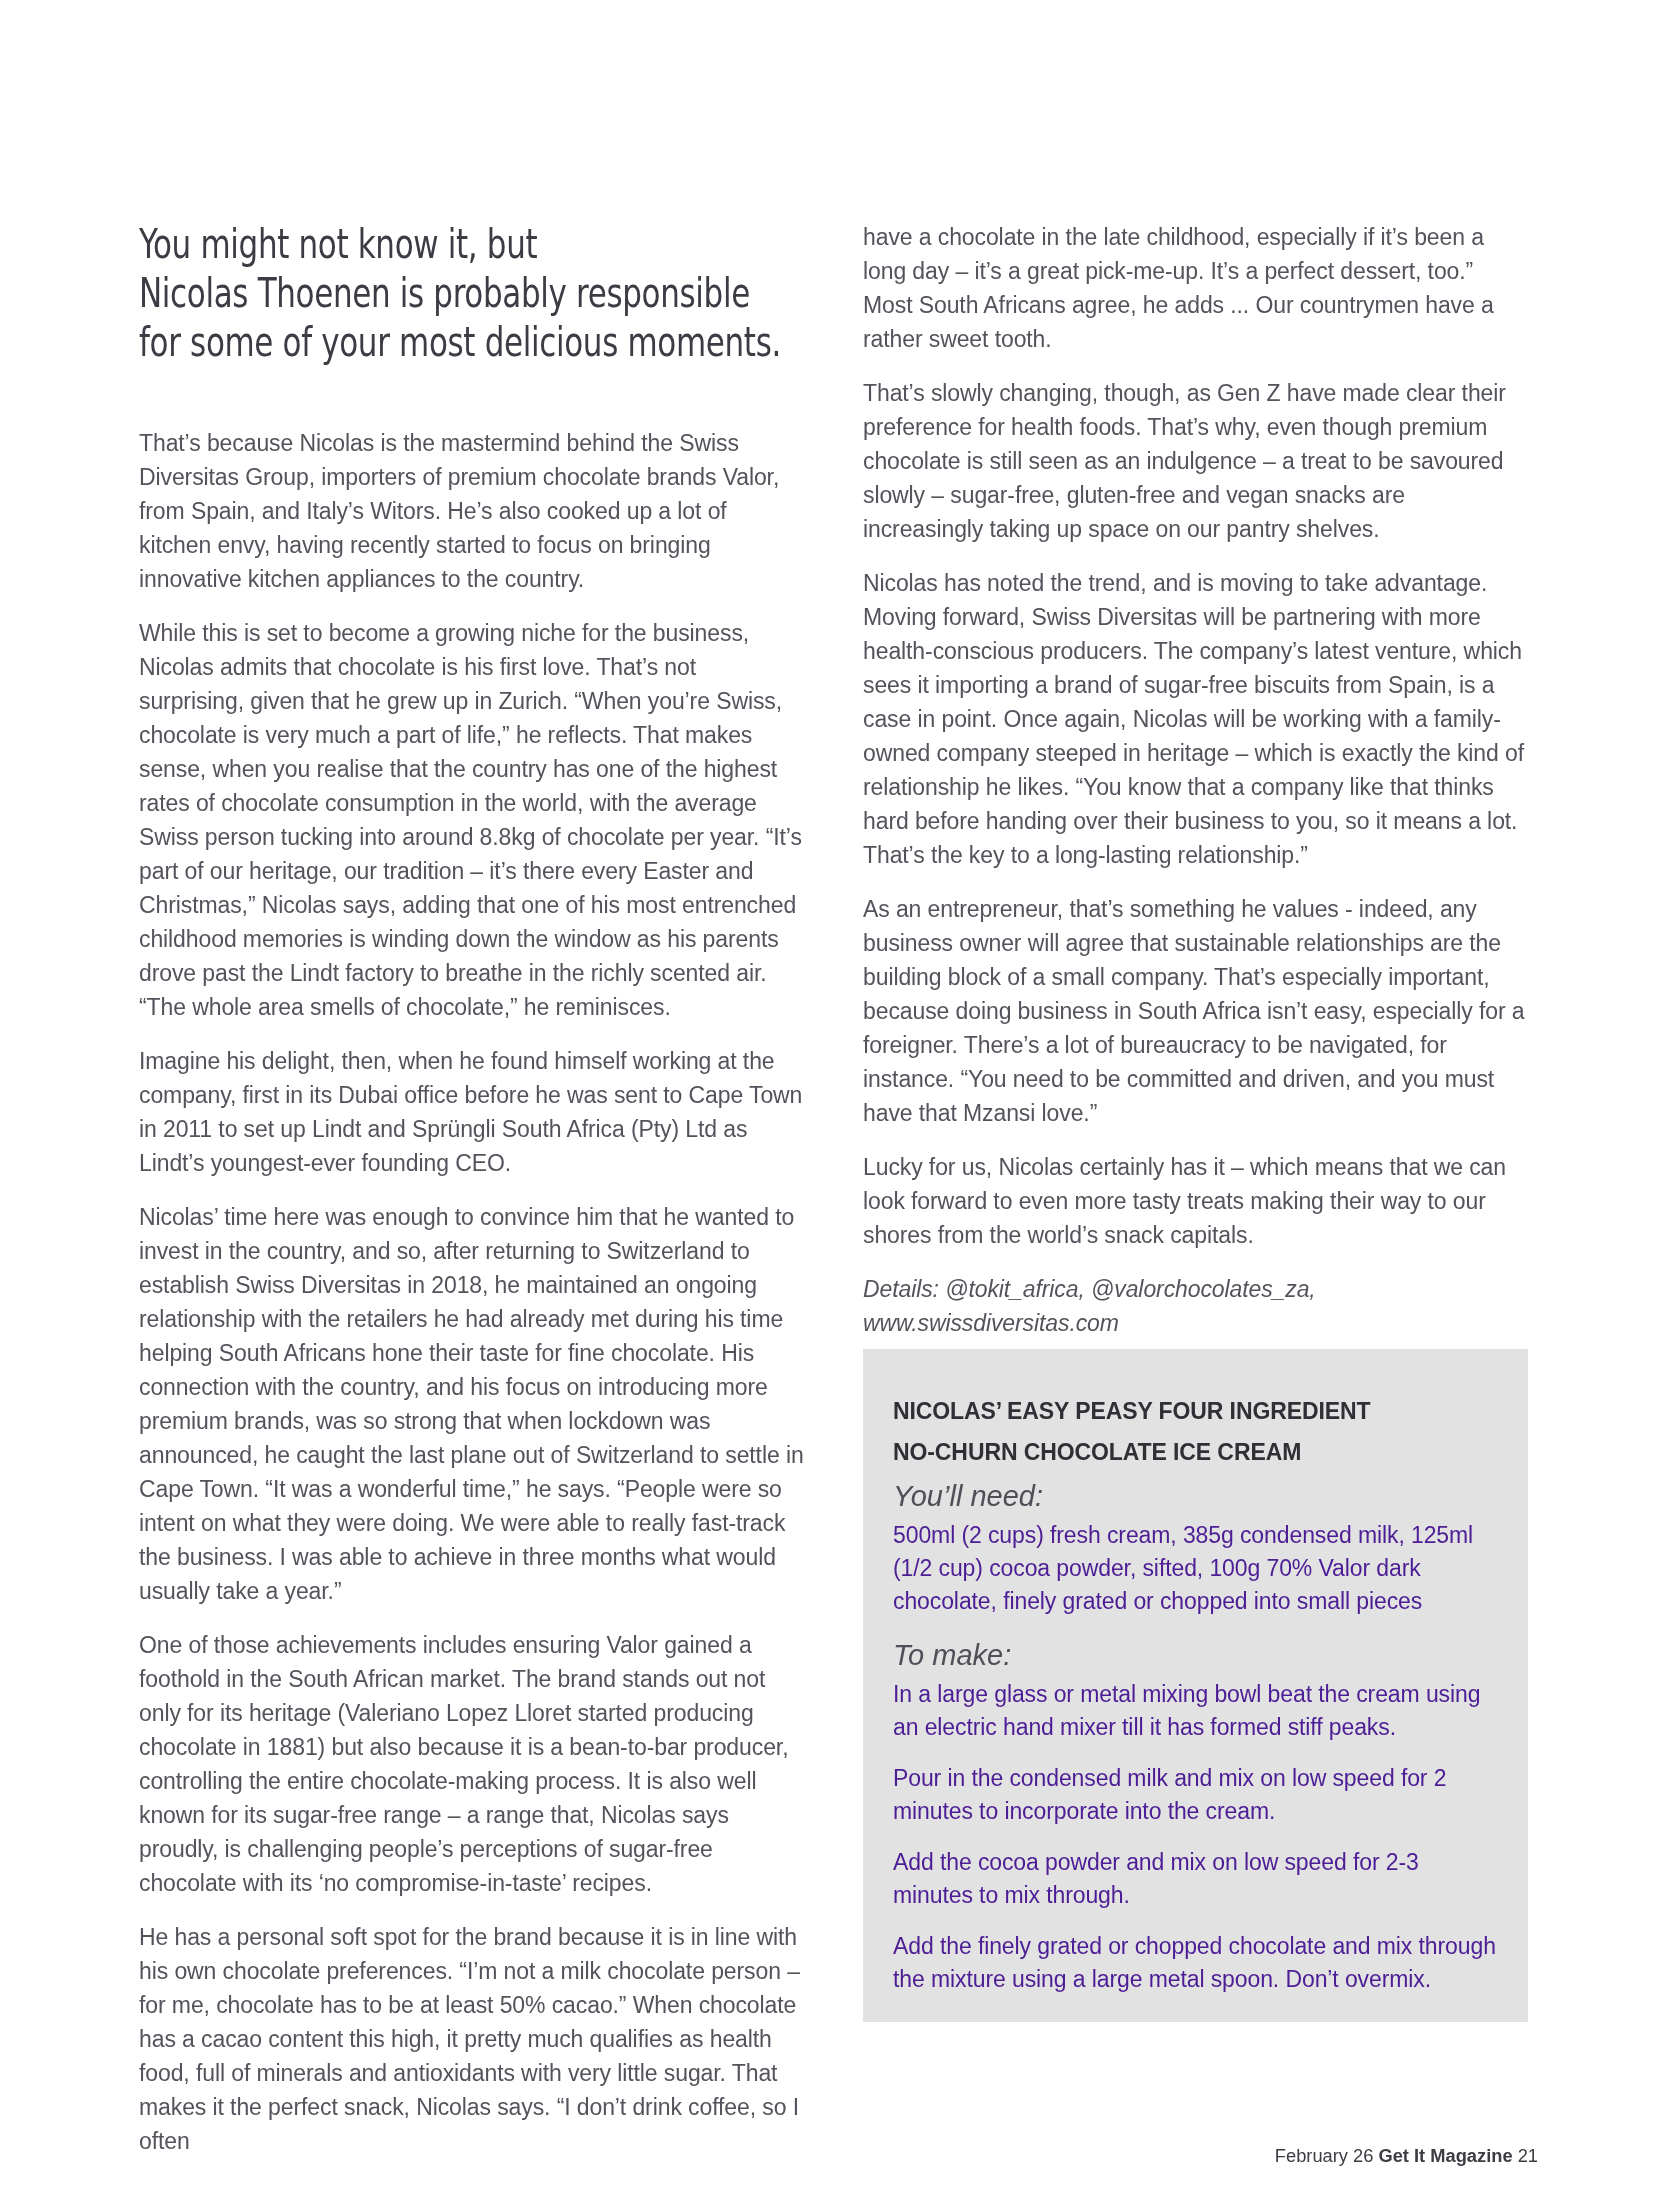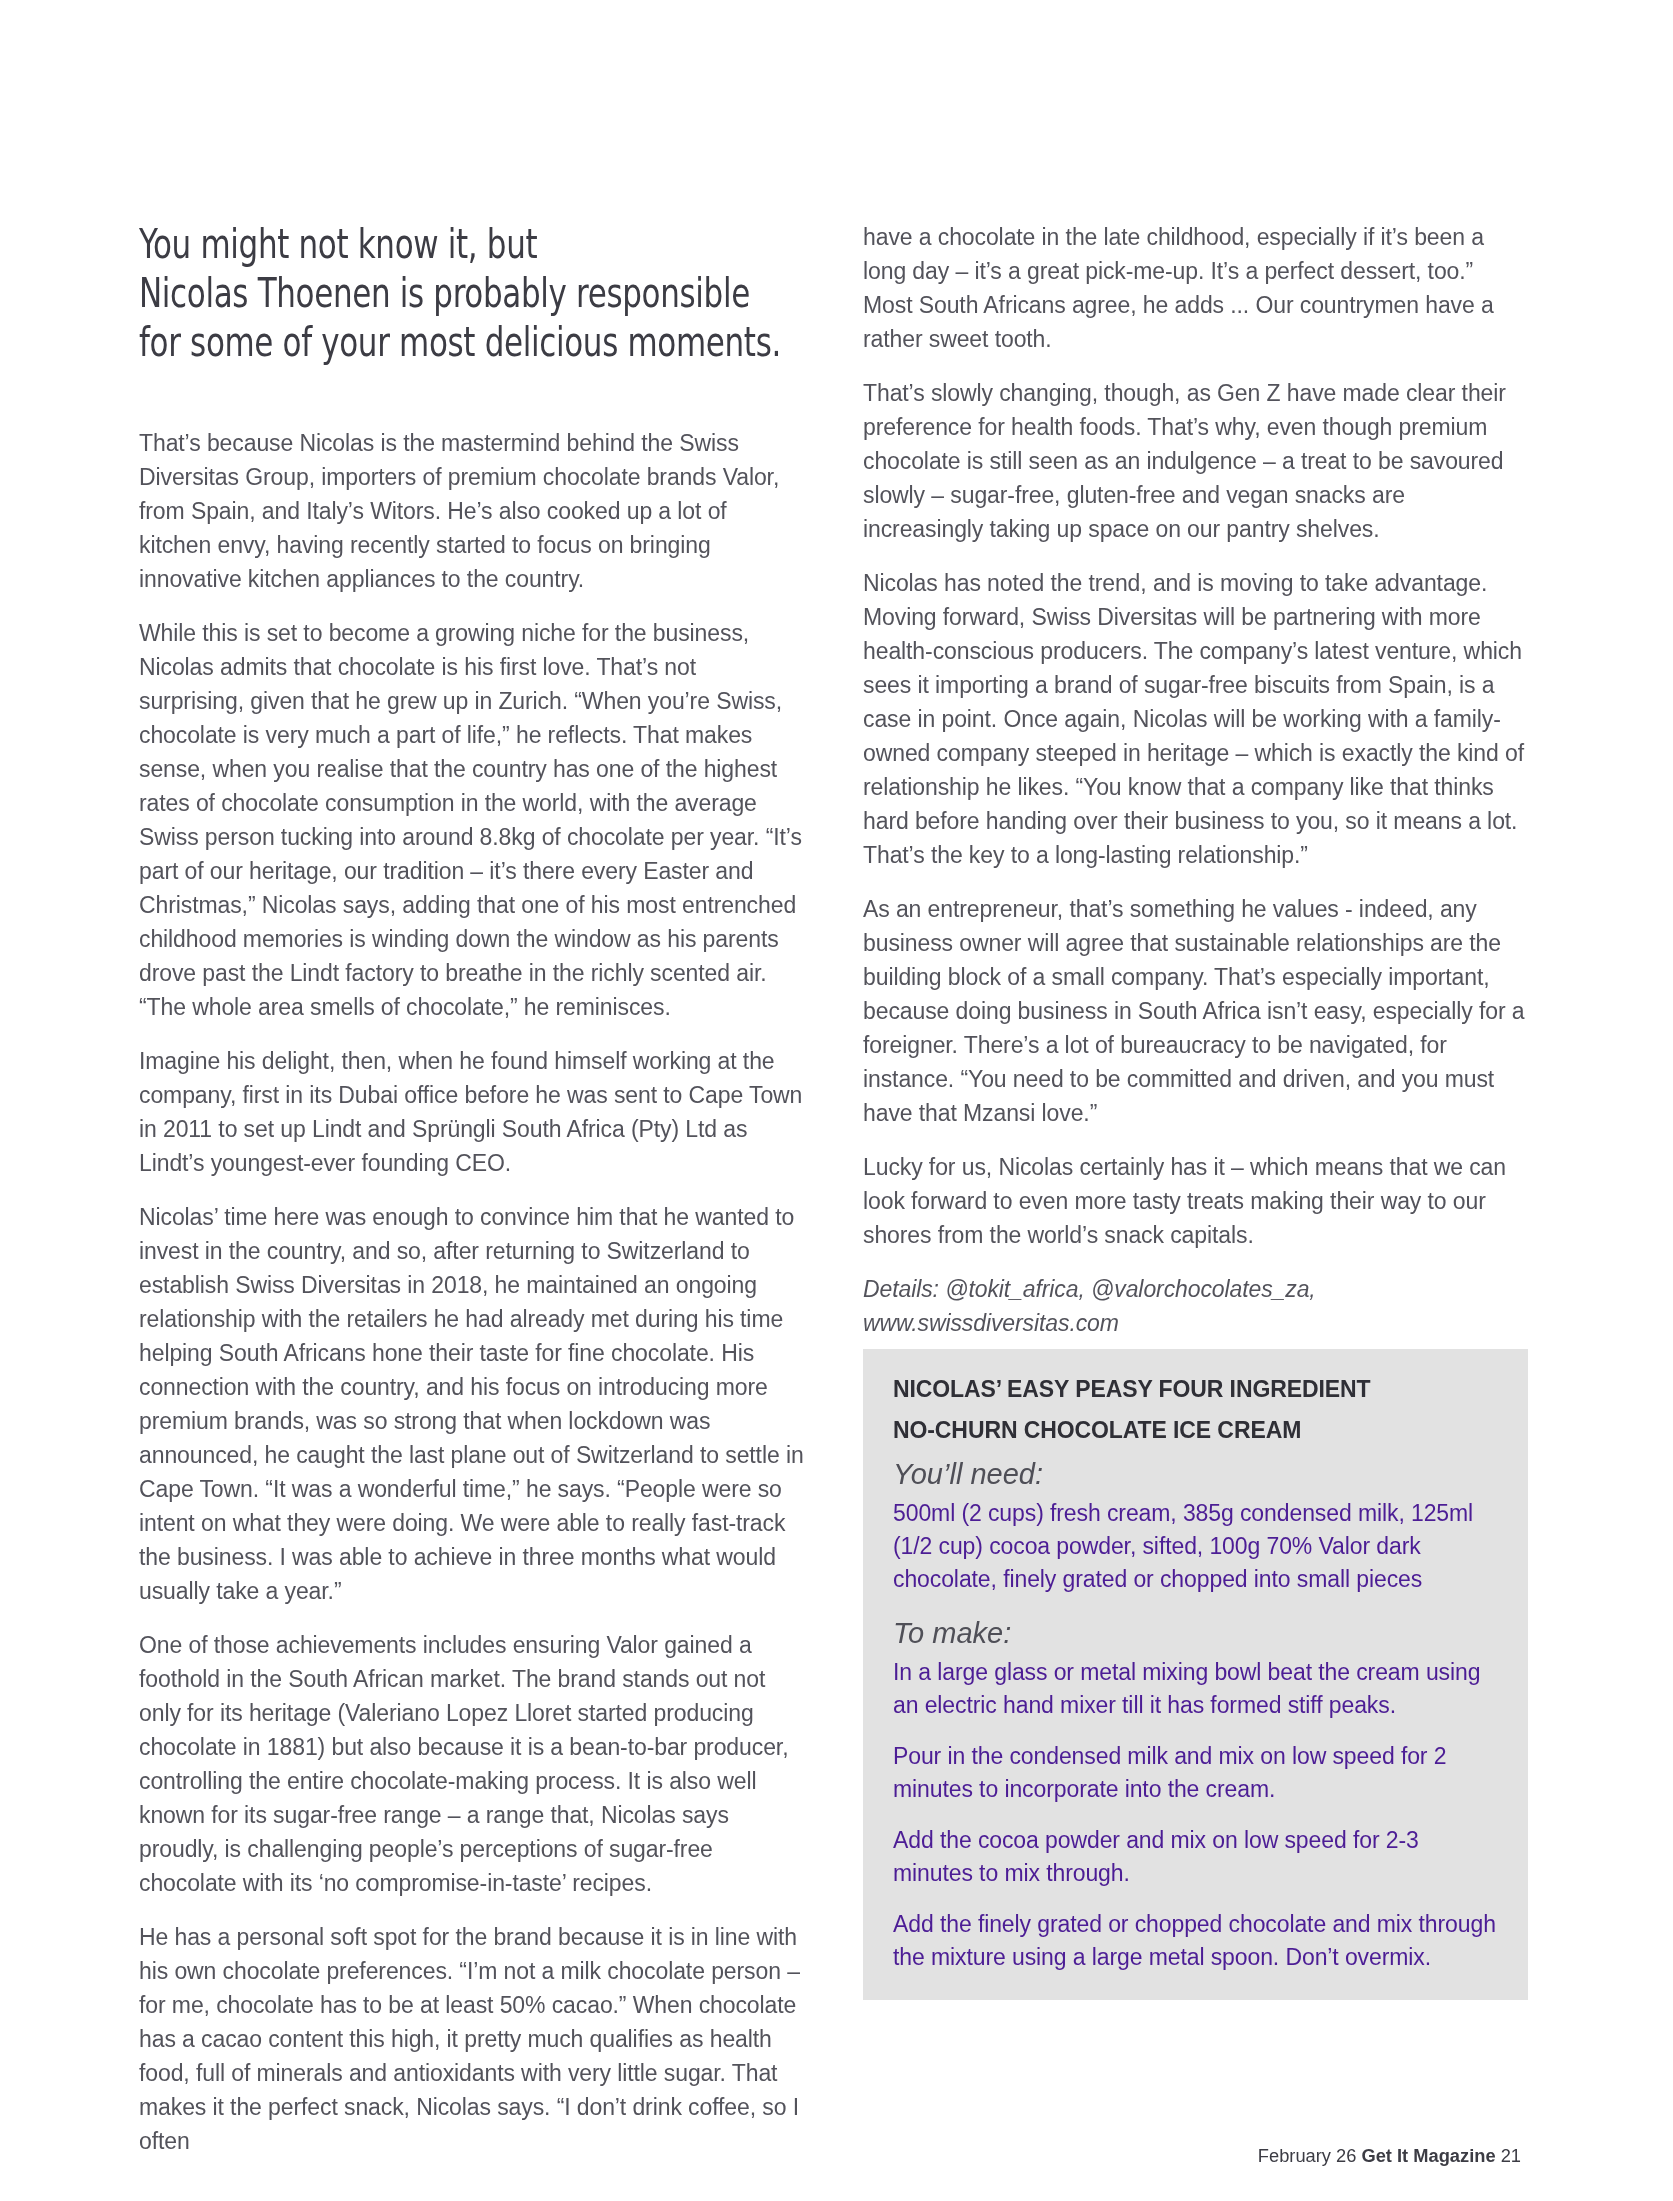--- a/index.html
+++ b/index.html
@@ -59,21 +59,21 @@
   .col p.italic {
     font-style: italic;
   }
   
   .recipe-box {
     position: absolute;
     left: 863px;
     top: 1309px;
     width: 665px;
     background: #e2e2e2;
-    padding: 20px 30px 26px 30px;
+    padding: 42px 30px 26px 30px;
     box-sizing: border-box;
   }
   .recipe-box .r-title {
     font-size: 23px;
     line-height: 41px;
     font-weight: 700;
     color: #2f2f36;
     letter-spacing: -0.1px;
     margin: 0;
   }
@@ -88,21 +88,21 @@
     margin: 0 0 18px 0;
     font-size: 23px;
     line-height: 33px;
     color: #4c1d95;
     letter-spacing: -0.1px;
   }
   .recipe-box p.r-step:last-child { margin-bottom: 0; }
   
   .footer {
     position: absolute;
-    right: 152px;
+    right: 135px;
     bottom: 35px;
     font-size: 18.3px;
     color: #3c3c44;
     white-space: nowrap;
     font-family: "Liberation Sans Narrow", "Liberation Sans", sans-serif;
   }
   .footer .f-bold { font-weight: 700; }
   .footer .f-reg  { font-weight: 400; }
   .footer .f-page { font-weight: 400; }
 </style>

